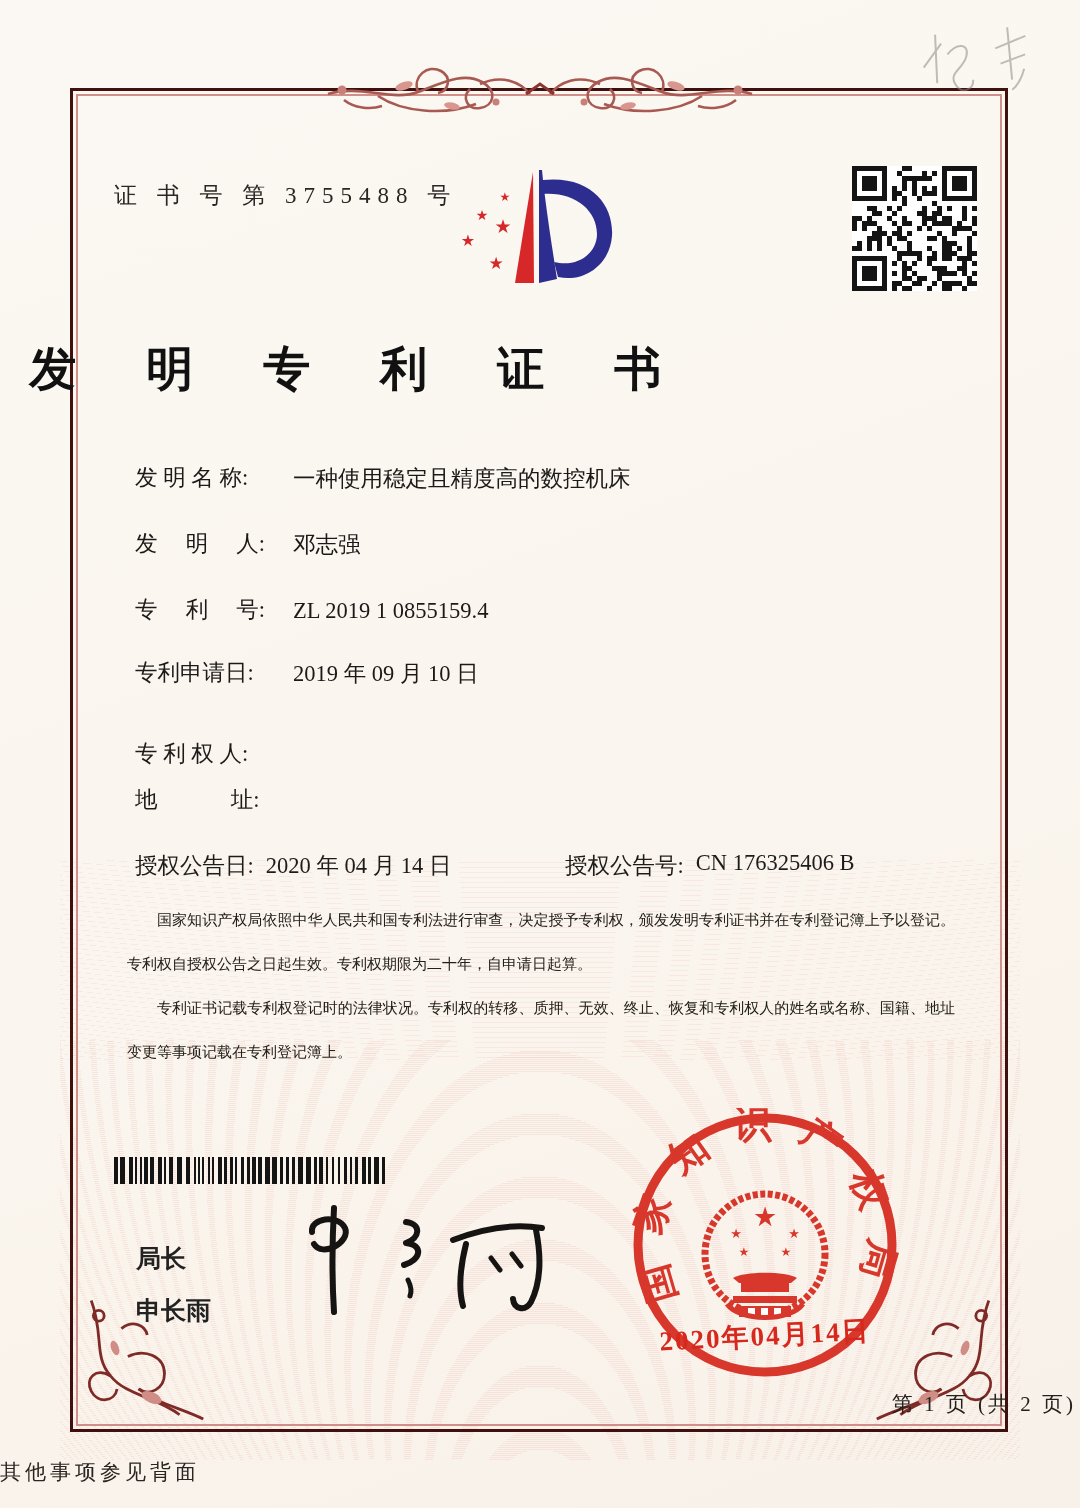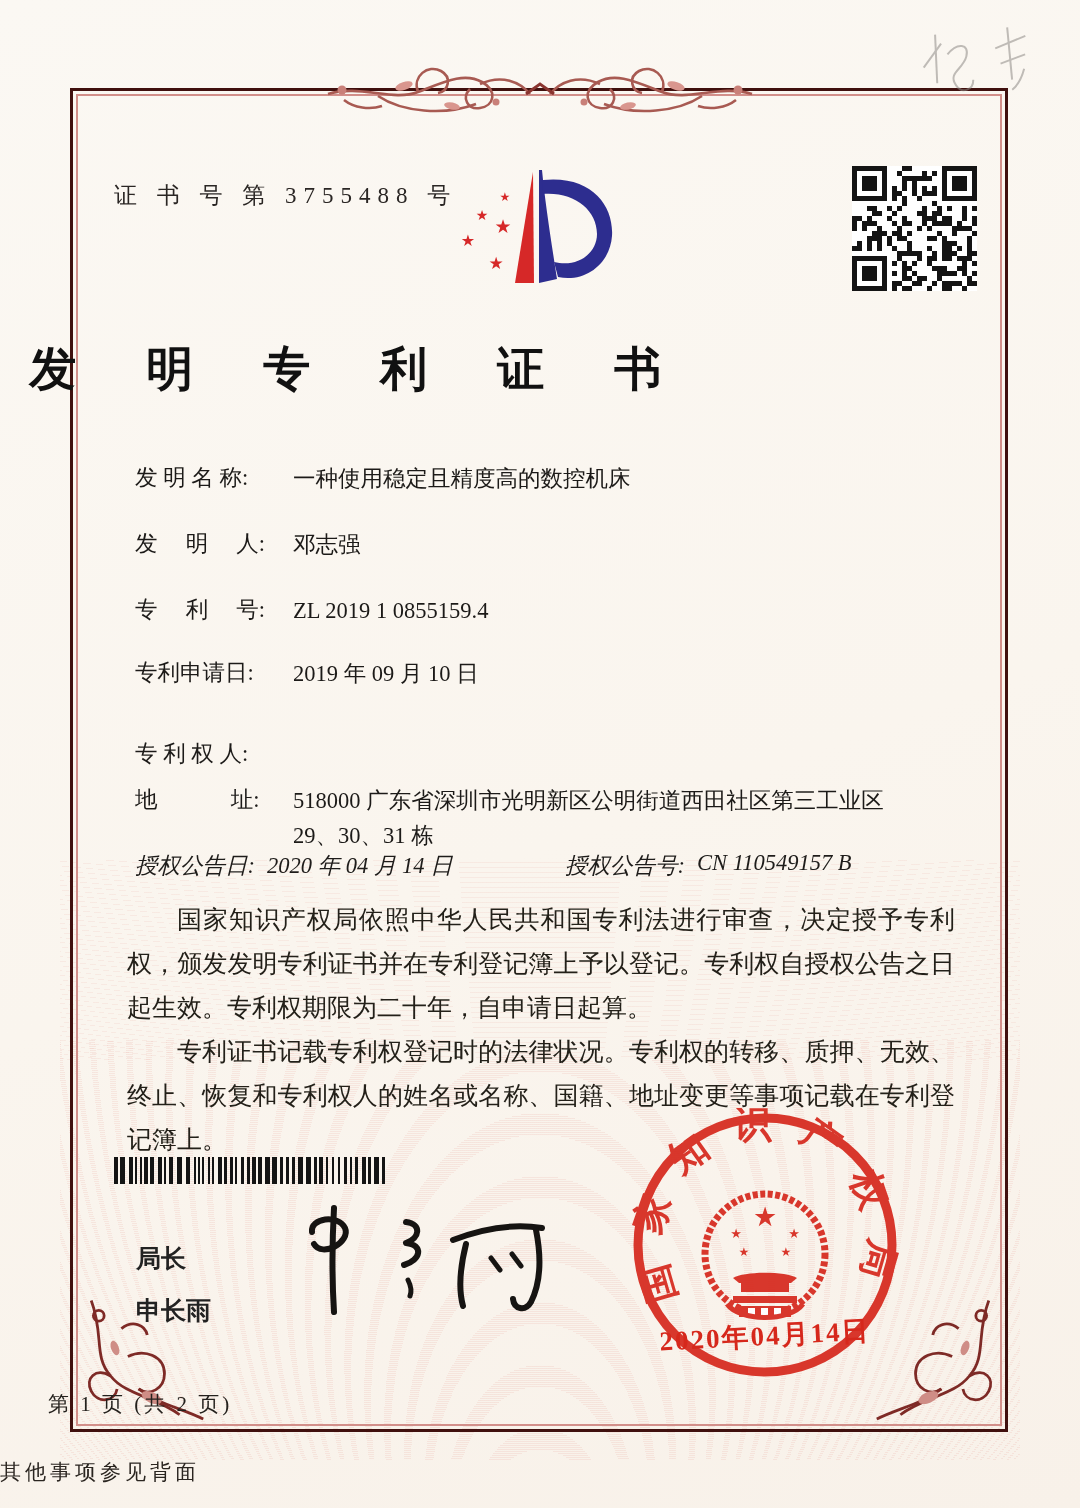--- a/index.html
+++ b/index.html
@@ -19,35 +19,35 @@
   .ornament{position:absolute;pointer-events:none;}
   .cert-no{position:absolute;left:114px;top:180px;font-size:23px;letter-spacing:7px;color:#2a2624;text-align:center;}
   .logo{position:absolute;left:430px;top:150px;width:250px;height:170px;}
   .qr{position:absolute;left:852px;top:166px;width:125px;height:125px;background:#fff;}
   .qr svg{width:100%;height:100%;display:block;}
   .title{position:absolute;left:0;top:338px;width:1080px;text-align:left;
          font-size:47px;font-weight:bold;letter-spacing:.62em;text-indent:.62em;color:#111;}
   .field{position:absolute;left:135px;display:flex;font-size:22.5px;color:#1c1a18;}
   .field .lbl{width:146px;flex:0 0 146px;white-space:nowrap;}
   .field .val{margin-left:12px;max-width:640px;line-height:1.55;}
-  .grant-pair{position:absolute;display:flex;font-size:22.5px;font-style:italic;}
+  .grant-pair{position:absolute;display:flex;font-size:22.5px;}
   .grant-pair .lbl{white-space:nowrap;}
   .grant-pair .val{margin-left:12px;}
-  .body-text{position:absolute;left:127px;top:898px;width:828px;font-size:25px;
+  .body-text{position:absolute;left:127px;top:898px;width:828px;font-size:15px;
              line-height:44px;text-align:justify;color:#232019;}
   .body-text p{margin:0;text-indent:2em;}
   .barcode{position:absolute;left:114px;top:1157px;height:27px;width:320px;white-space:nowrap;overflow:hidden;}
   .director{position:absolute;left:136px;top:1232px;font-family:"Liberation Sans","DejaVu Sans",sans-serif;
             font-size:25px;font-weight:600;color:#222;line-height:52px;}
   .signature{position:absolute;left:288px;top:1196px;width:270px;height:130px;}
   .seal{position:absolute;left:628px;top:1108px;width:274px;height:274px;}
   .seal svg{width:100%;height:100%;display:block;}
   .seal-date{position:absolute;left:628px;top:1318px;width:274px;text-align:center;
              color:#d6281c;font-weight:bold;font-size:27px;letter-spacing:2px;transform:rotate(-3deg);}
-  .page-info{position:absolute;left:0;top:1390px;width:1076px;text-align:left;font-size:21px;color:#24211d;letter-spacing:3px;padding-left:48px;}
+  .page-info{position:absolute;left:0;top:1390px;width:1076px;text-align:right;font-size:21px;color:#24211d;letter-spacing:3px;}
   .footer-note{position:absolute;left:0;top:1458px;width:1000px;font-size:21px;color:#2a2520;letter-spacing:4px;}
   .pencil{position:absolute;left:895px;top:8px;width:170px;height:120px;opacity:.55;}
 </style>
 </head>
 <body>
 
 <div id="page">
 
   <div class="waves2"></div>
   <div class="waves"></div>
@@ -353,30 +353,29 @@
   </div>
   <div class="field" style="top:657px">
     <span class="lbl">专利申请日:</span>
     <span class="val">2019 年 09 月 10 日</span>
   </div>
   <div class="field" style="top:738px">
     <span class="lbl">专 利 权 人:</span>
   </div>
   <div class="field" style="top:784px">
     <span class="lbl">地　 　　址:</span>
-    <span class="val" style="max-width:616px">518000 广东省深圳市光明新区公明街道西田社区第三工业区 29、30、31 栋</span>
   </div>
 
   <div class="grant-pair" style="left:135px;top:850px">
     <span class="lbl">授权公告日:</span>
     <span class="val">2020 年 04 月 14 日</span>
   </div>
   <div class="grant-pair" style="left:565px;top:850px">
     <span class="lbl">授权公告号:</span>
-    <span class="val">CN 110549157 B</span>
+    <span class="val">CN 176325406 B</span>
   </div>
 
   <div class="body-text">
     <p>国家知识产权局依照中华人民共和国专利法进行审查，决定授予专利权，颁发发明专利证书并在专利登记簿上予以登记。专利权自授权公告之日起生效。专利权期限为二十年，自申请日起算。</p>
     <p>专利证书记载专利权登记时的法律状况。专利权的转移、质押、无效、终止、恢复和专利权人的姓名或名称、国籍、地址变更等事项记载在专利登记簿上。</p>
   </div>
 
   <div class="barcode"><span style="display:inline-block;height:100%;background:#141414;width:4px;margin-right:2px;vertical-align:top"></span><span style="display:inline-block;height:100%;background:#141414;width:5px;margin-right:4px;vertical-align:top"></span><span style="display:inline-block;height:100%;background:#141414;width:4px;margin-right:2px;vertical-align:top"></span><span style="display:inline-block;height:100%;background:#141414;width:2px;margin-right:3px;vertical-align:top"></span><span style="display:inline-block;height:100%;background:#141414;width:2px;margin-right:2px;vertical-align:top"></span><span style="display:inline-block;height:100%;background:#141414;width:4px;margin-right:2px;vertical-align:top"></span><span style="display:inline-block;height:100%;background:#141414;width:4px;margin-right:4px;vertical-align:top"></span><span style="display:inline-block;height:100%;background:#141414;width:4px;margin-right:2px;vertical-align:top"></span><span style="display:inline-block;height:100%;background:#141414;width:2px;margin-right:3px;vertical-align:top"></span><span style="display:inline-block;height:100%;background:#141414;width:4px;margin-right:4px;vertical-align:top"></span><span style="display:inline-block;height:100%;background:#141414;width:5px;margin-right:4px;vertical-align:top"></span><span style="display:inline-block;height:100%;background:#141414;width:4px;margin-right:4px;vertical-align:top"></span><span style="display:inline-block;height:100%;background:#141414;width:2px;margin-right:2px;vertical-align:top"></span><span style="display:inline-block;height:100%;background:#141414;width:2px;margin-right:2px;vertical-align:top"></span><span style="display:inline-block;height:100%;background:#141414;width:2px;margin-right:4px;vertical-align:top"></span><span style="display:inline-block;height:100%;background:#141414;width:2px;margin-right:2px;vertical-align:top"></span><span style="display:inline-block;height:100%;background:#141414;width:2px;margin-right:4px;vertical-align:top"></span><span style="display:inline-block;height:100%;background:#141414;width:4px;margin-right:2px;vertical-align:top"></span><span style="display:inline-block;height:100%;background:#141414;width:3px;margin-right:3px;vertical-align:top"></span><span style="display:inline-block;height:100%;background:#141414;width:3px;margin-right:2px;vertical-align:top"></span><span style="display:inline-block;height:100%;background:#141414;width:2px;margin-right:4px;vertical-align:top"></span><span style="display:inline-block;height:100%;background:#141414;width:3px;margin-right:3px;vertical-align:top"></span><span style="display:inline-block;height:100%;background:#141414;width:3px;margin-right:2px;vertical-align:top"></span><span style="display:inline-block;height:100%;background:#141414;width:4px;margin-right:2px;vertical-align:top"></span><span style="display:inline-block;height:100%;background:#141414;width:4px;margin-right:3px;vertical-align:top"></span><span style="display:inline-block;height:100%;background:#141414;width:5px;margin-right:2px;vertical-align:top"></span><span style="display:inline-block;height:100%;background:#141414;width:5px;margin-right:3px;vertical-align:top"></span><span style="display:inline-block;height:100%;background:#141414;width:3px;margin-right:3px;vertical-align:top"></span><span style="display:inline-block;height:100%;background:#141414;width:3px;margin-right:3px;vertical-align:top"></span><span style="display:inline-block;height:100%;background:#141414;width:3px;margin-right:3px;vertical-align:top"></span><span style="display:inline-block;height:100%;background:#141414;width:5px;margin-right:3px;vertical-align:top"></span><span style="display:inline-block;height:100%;background:#141414;width:5px;margin-right:3px;vertical-align:top"></span><span style="display:inline-block;height:100%;background:#141414;width:3px;margin-right:2px;vertical-align:top"></span><span style="display:inline-block;height:100%;background:#141414;width:4px;margin-right:3px;vertical-align:top"></span><span style="display:inline-block;height:100%;background:#141414;width:2px;margin-right:4px;vertical-align:top"></span><span style="display:inline-block;height:100%;background:#141414;width:2px;margin-right:4px;vertical-align:top"></span><span style="display:inline-block;height:100%;background:#141414;width:2px;margin-right:4px;vertical-align:top"></span><span style="display:inline-block;height:100%;background:#141414;width:3px;margin-right:3px;vertical-align:top"></span><span style="display:inline-block;height:100%;background:#141414;width:2px;margin-right:3px;vertical-align:top"></span><span style="display:inline-block;height:100%;background:#141414;width:3px;margin-right:4px;vertical-align:top"></span><span style="display:inline-block;height:100%;background:#141414;width:4px;margin-right:2px;vertical-align:top"></span><span style="display:inline-block;height:100%;background:#141414;width:3px;margin-right:3px;vertical-align:top"></span><span style="display:inline-block;height:100%;background:#141414;width:5px;margin-right:3px;vertical-align:top"></span><span style="display:inline-block;height:100%;background:#141414;width:3px;margin-right:2px;vertical-align:top"></span></div>
 
   <div class="director">

